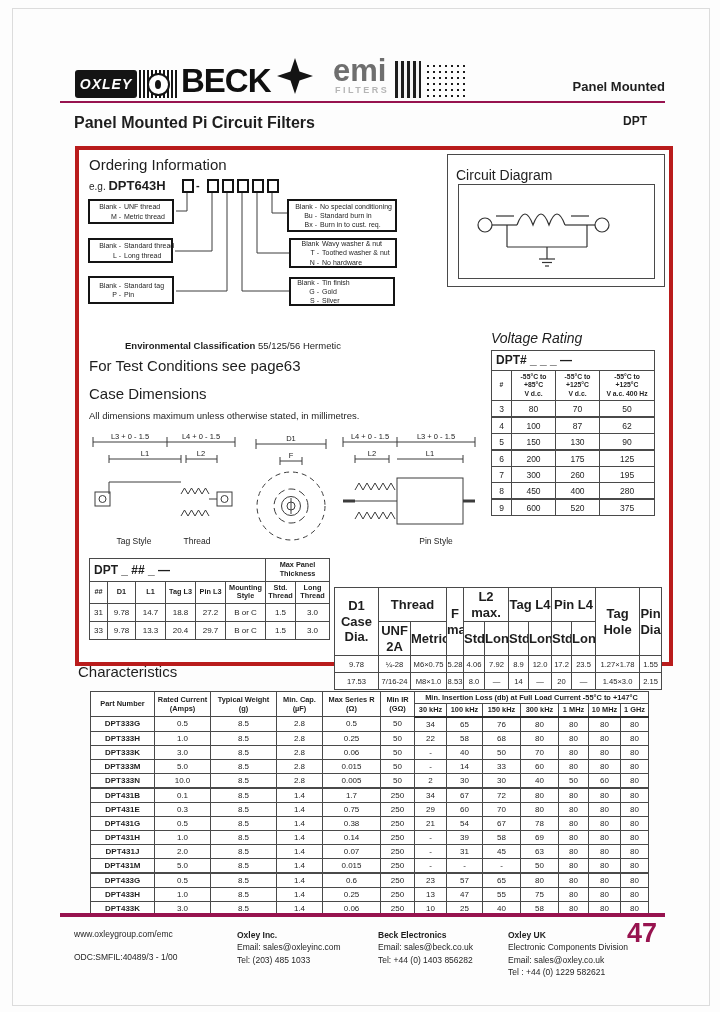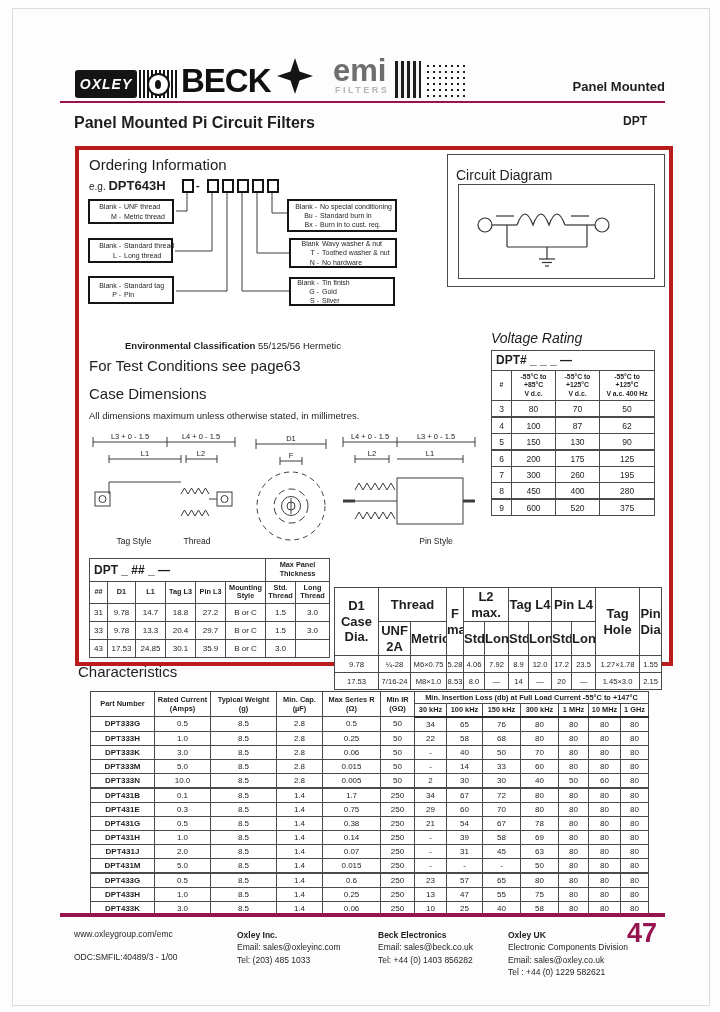--- a/index.html
+++ b/index.html
@@ -457,30 +457,20 @@
           </tr>
           <tr>
             <td>33</td>
             <td>9.78</td>
             <td>13.3</td>
             <td>20.4</td>
             <td>29.7</td>
             <td>B or C</td>
             <td>1.5</td>
             <td>3.0</td>
-          </tr>
-          <tr>
-            <td>43</td>
-            <td>17.53</td>
-            <td>24.85</td>
-            <td>30.1</td>
-            <td>35.9</td>
-            <td>B or C</td>
-            <td>3.0</td>
-            <td></td>
           </tr>
         </tbody>
     </table>
 
     <table class="abs thread-table">
       <colgroup>
           <col style="width:44px">
           <col style="width:32px">
           <col style="width:36px">
           <col style="width:17px">

